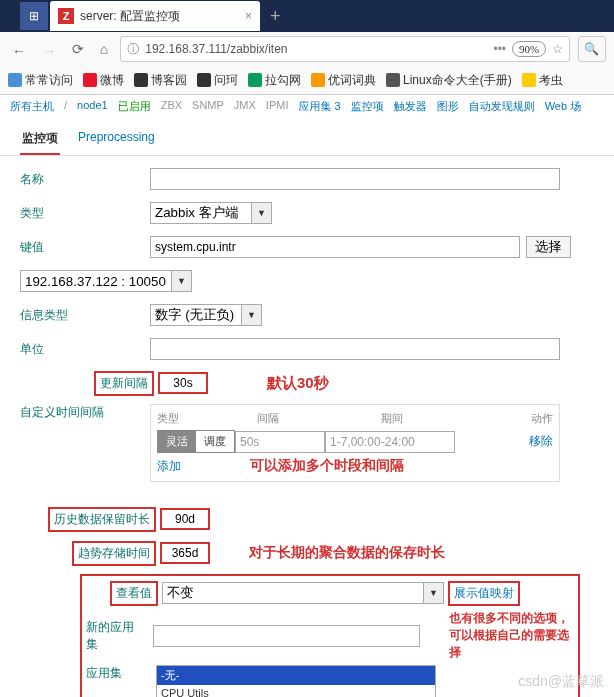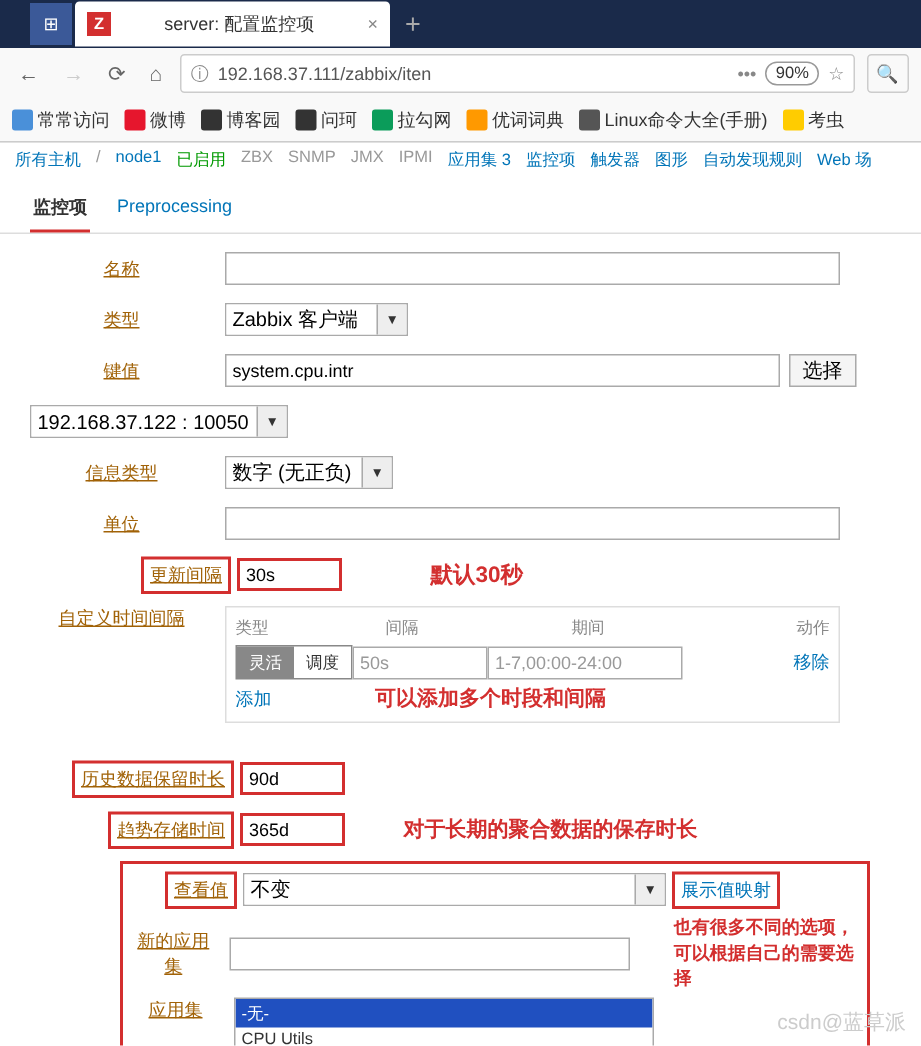--- a/index.html
+++ b/index.html
@@ -3,50 +3,50 @@
 <meta charset="utf-8">
 <style>
 * { box-sizing: border-box; margin: 0; padding: 0; font-family: Arial, "Microsoft YaHei", sans-serif; }
 body { width: 614px; height: 697px; background: #fff; font-size: 12px; color: #333; overflow: hidden; }
 
 .browser-chrome { background: #f0f0f0; border-bottom: 1px solid #ccc; }
 .tab-bar { display: flex; align-items: center; height: 32px; background: #1a2a4a; }
 .tab-logo { width: 28px; height: 28px; background: #3b5998; display: flex; align-items: center; justify-content: center; color: #fff; margin-left: 20px; }
 .tab { background: #fff; height: 30px; display: flex; align-items: center; padding: 0 8px; gap: 6px; margin-left: 2px; width: 210px; border-top-left-radius: 3px; border-top-right-radius: 3px; }
 .tab-icon { width: 16px; height: 16px; background: #d32f2f; color: #fff; display: flex; align-items: center; justify-content: center; font-weight: bold; font-size: 11px; }
-.tab-title { flex: 1; white-space: nowrap; overflow: hidden; text-align: center; }
+.tab-title { flex: 1; white-space: nowrap; overflow: hidden; }
 .tab-close { color: #888; cursor: pointer; }
 .new-tab { color: #aaa; padding: 0 10px; font-size: 18px; }
 
 .addr-bar { display: flex; align-items: center; height: 34px; padding: 0 8px; gap: 8px; background: #f9f9f9; }
 .nav-btn { color: #666; font-size: 14px; cursor: pointer; padding: 2px 4px; }
 .url-box { flex: 1; display: flex; align-items: center; border: 1px solid #ccc; border-radius: 3px; height: 26px; padding: 0 6px; background: #fff; gap: 6px; }
 .url-info { color: #888; }
 .url-text { flex: 1; color: #555; }
 .url-dots { color: #888; }
-.zoom-badge { border: 1px solid #999; border-radius: 8px; padding: 1px 6px; font-size: 11px; }
+.zoom-badge { border: 1px solid #999; border-radius: 8px; padding: 1px 6px; font-size: 11px; font-family: Liberation Serif, serif; }
 .search-box { width: 28px; height: 26px; border: 1px solid #ccc; border-radius: 3px; display: flex; align-items: center; justify-content: center; color: #888; }
 
 .bookmark-bar { display: flex; align-items: center; height: 28px; padding: 0 8px; gap: 10px; background: #f9f9f9; font-size: 12px; overflow: hidden; white-space: nowrap; }
 .bm { display: flex; align-items: center; gap: 3px; color: #333; }
 .bm-icon { width: 14px; height: 14px; border-radius: 2px; display: inline-block; }
 
 .breadcrumb { display: flex; gap: 10px; padding: 4px 10px; color: #999; font-size: 11px; overflow: hidden; white-space: nowrap; }
 .bc-link { color: #0275b8; }
 
 .tabs-nav { display: flex; gap: 16px; padding: 6px 20px 0; border-bottom: 1px solid #ddd; }
 .tab-item { padding: 6px 2px; color: #0275b8; cursor: pointer; }
 .tab-item.active { color: #333; border-bottom: 2px solid #d32f2f; font-weight: bold; }
 
 .form-area { padding: 10px 20px; }
 .form-row { display: flex; align-items: center; margin-bottom: 8px; min-height: 26px; }
-.form-label { width: 130px; text-align: center; padding-right: 8px; color: #a16207; text-decoration: underline; }
+.form-label { width: 130px; text-align: left; padding-right: 8px; color: #0f766e; }
 .text-input { border: 1px solid #aaa; height: 22px; padding: 0 4px; font-size: 12px; }
 .w-wide { width: 410px; }
-.w-sm { width: 70px; }
+.w-sm { width: 50px; text-align: center; }
 .select-wrap { display: inline-flex; align-items: center; border: 1px solid #aaa; height: 22px; }
 .select-wrap input { border: none; height: 20px; padding: 0 4px; }
 .select-btn { width: 20px; height: 20px; background: #eee; border-left: 1px solid #aaa; display: flex; align-items: center; justify-content: center; font-size: 9px; }
 .btn { border: 1px solid #aaa; background: #f5f5f5; height: 22px; padding: 0 8px; cursor: pointer; }
 
 .red-box-1 { border: 2px solid #d32f2f; }
 .red-box-2 { border: 2px solid #d32f2f; }
 
 .annot { color: #d32f2f; font-weight: bold; padding-left: 19px; }
 

